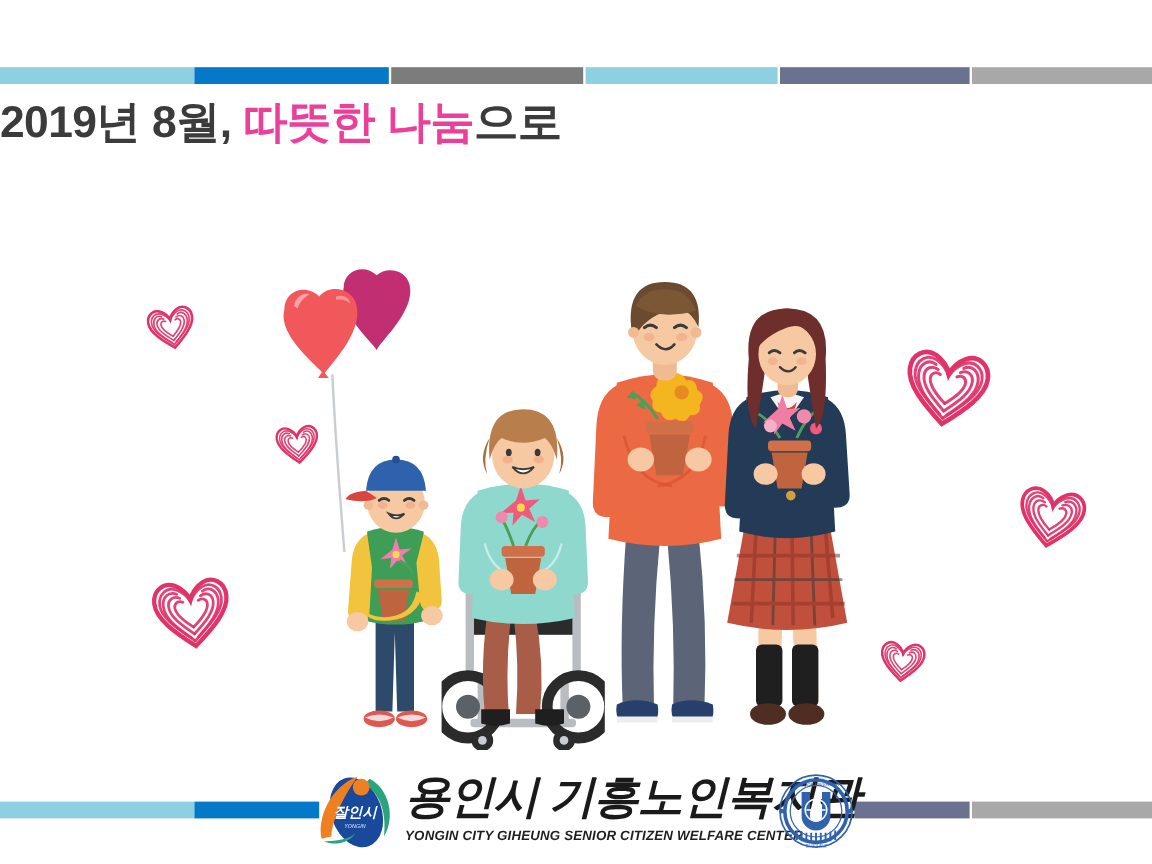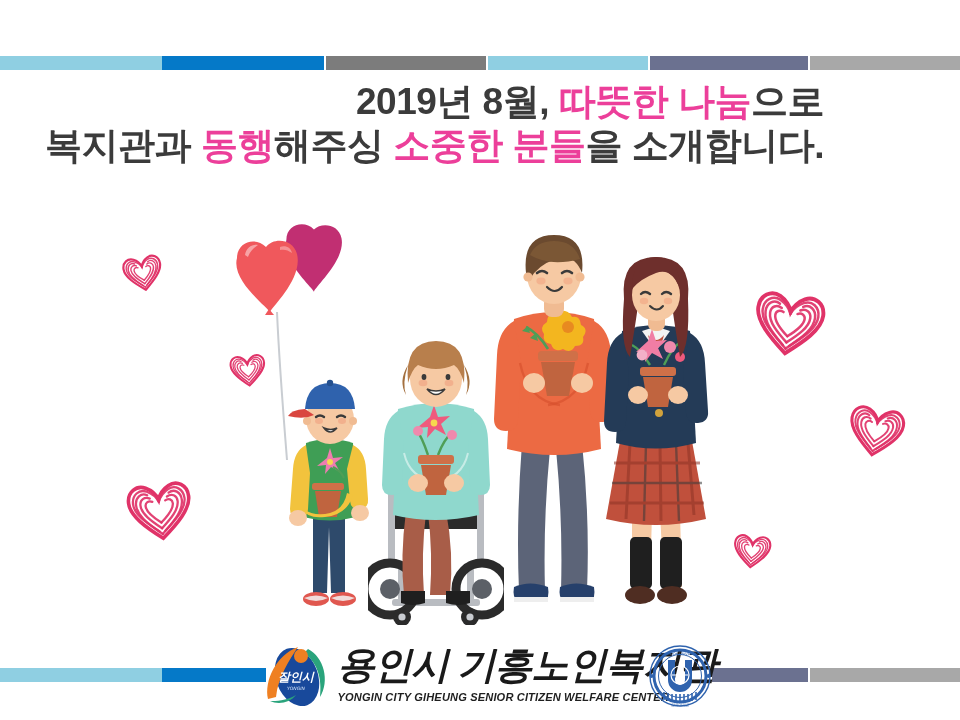--- a/index.html
+++ b/index.html
@@ -20,21 +20,21 @@
 
   
   .bar-strip { position: absolute; height: 14px; }
   .bar-seg { position: absolute; top: 0; height: 14px; }
 
   
   #title-block {
     position: absolute;
     left: 0; top: 80px;
     width: 824px;
-    text-align: right;
+    text-align: left;
     line-height: 1.18;
     font-weight: bold;
     font-size: 37px;
     letter-spacing: -0.5px;
     color: #3b3b3b;
     white-space: nowrap;
   }
   #title-block .ln { display: block; }
   .hl { color: #ec3f9a; }
 
@@ -89,21 +89,20 @@
       <div class="bar-seg" style="left: 0px; width: 162px; height: 14px; background: rgb(143, 207, 226);"></div>
       <div class="bar-seg" style="left: 162px; width: 162px; height: 14px; background: rgb(5, 121, 200);"></div>
       <div class="bar-seg" style="left: 326px; width: 160px; height: 14px; background: rgb(124, 124, 124);"></div>
       <div class="bar-seg" style="left: 488px; width: 160px; height: 14px; background: rgb(143, 207, 226);"></div>
       <div class="bar-seg" style="left: 650px; width: 158px; height: 14px; background: rgb(107, 113, 144);"></div>
       <div class="bar-seg" style="left: 810px; width: 150px; height: 14px; background: rgb(168, 168, 168);"></div>
     </div>
 
   <div id="title-block">
     <span class="ln" id="title-line-1"><span>2019년 8월, </span><span class="hl">따뜻한 나눔</span><span>으로</span></span>
-    <span class="ln" id="title-line-2"><span>복지관과 </span><span class="hl">동행</span><span>해주싱 </span><span class="hl">소중한 분들</span><span>을 소개합니다.</span></span>
   </div>
 
   <div id="illustration">
 
     <div id="sketch-heart-layer" style="position:absolute; left:0; top:0; width:960px; height:445px;">
         <svg viewBox="0 0 100 92" class="sketch-heart" style="left: 121px; top: 58px; width: 44px; height: 40.48px; transform: rotate(-10deg);">
           <path d="M50 84 C28 66 8 48 8 30 C8 14 22 6 34 12 C42 16 48 24 50 30 C52 24 58 16 66 12 C78 6 92 14 92 30 C92 48 72 66 50 84 Z" fill="none" stroke="#e03368" stroke-width="5" stroke-linecap="round" opacity="1"></path>
           <path d="M50 78 C32 62 14 48 14 32 C14 19 25 12 35 17 C43 21 48 28 50 33" fill="none" stroke="#e03368" stroke-width="3.2" stroke-linecap="round" opacity="0.92"></path>
           <path d="M50 33 C52 28 57 21 65 17 C75 12 86 19 86 32 C86 48 68 62 50 78" fill="none" stroke="#e03368" stroke-width="3.2" stroke-linecap="round" opacity="0.92"></path>
           <path d="M46 74 C30 60 18 48 18 34 C18 23 27 17 35 22" fill="none" stroke="#e03368" stroke-width="3.2" stroke-linecap="round" opacity="0.92"></path>

